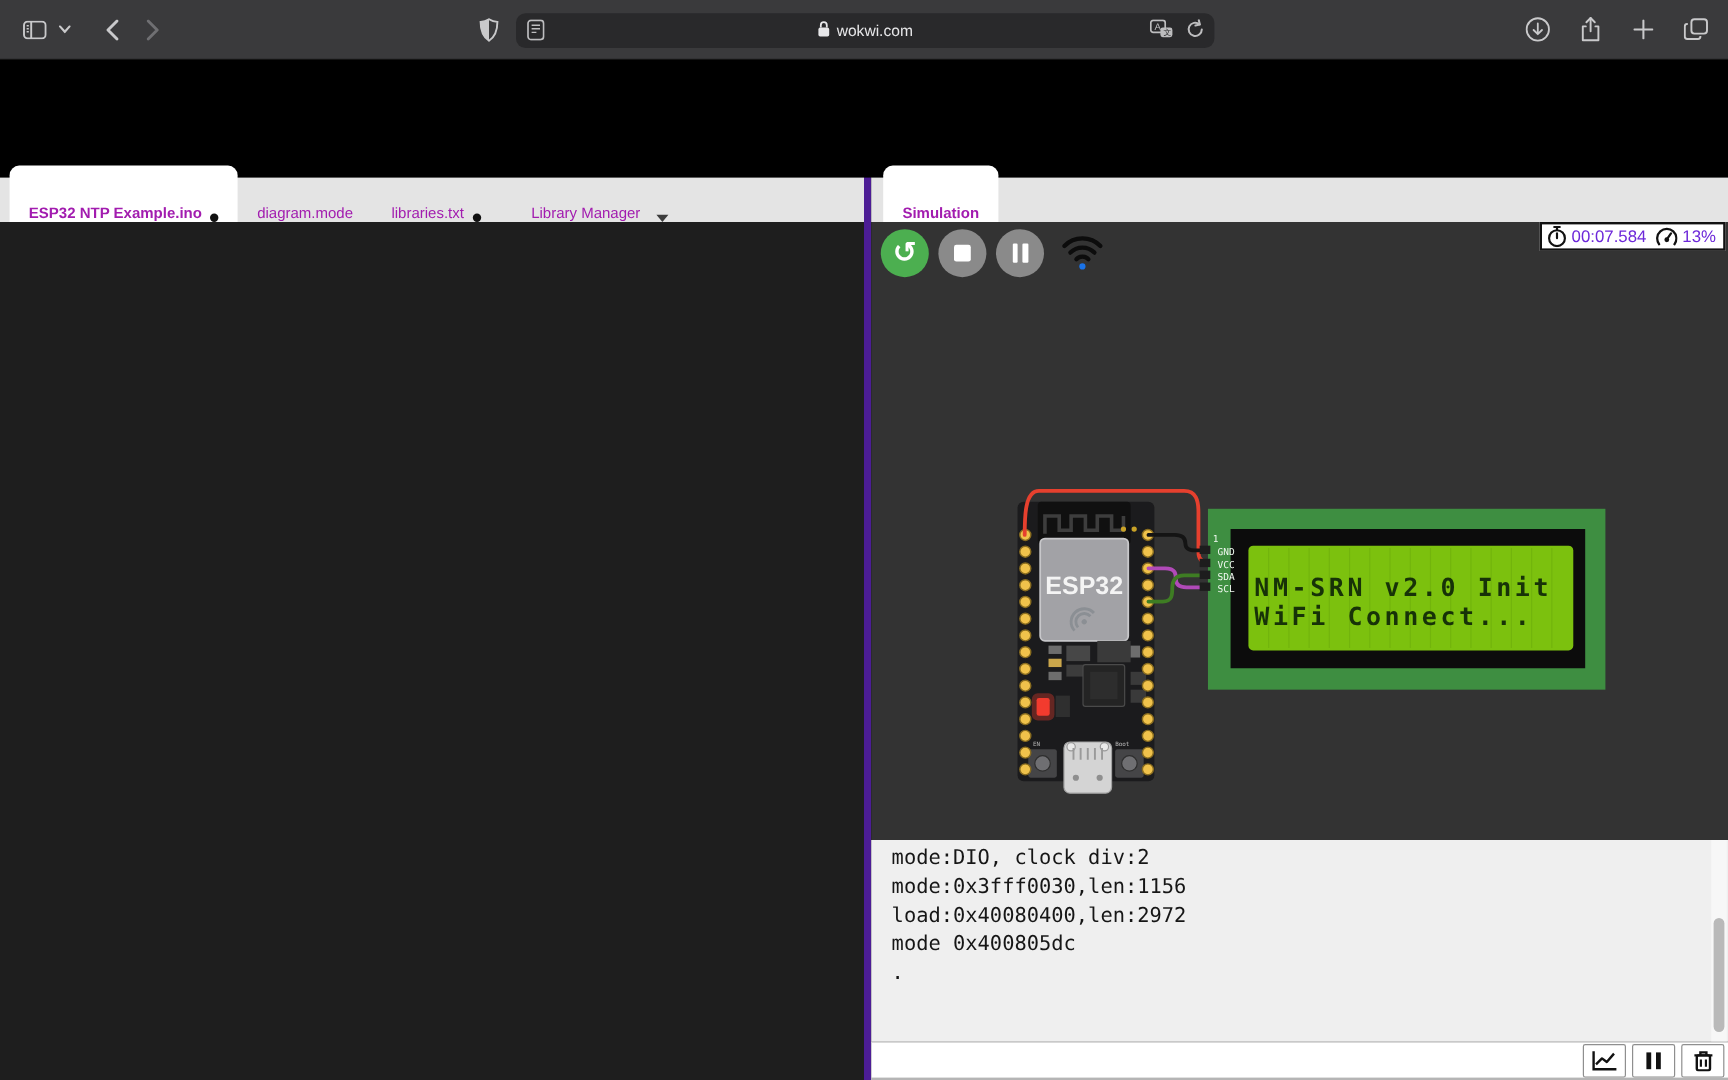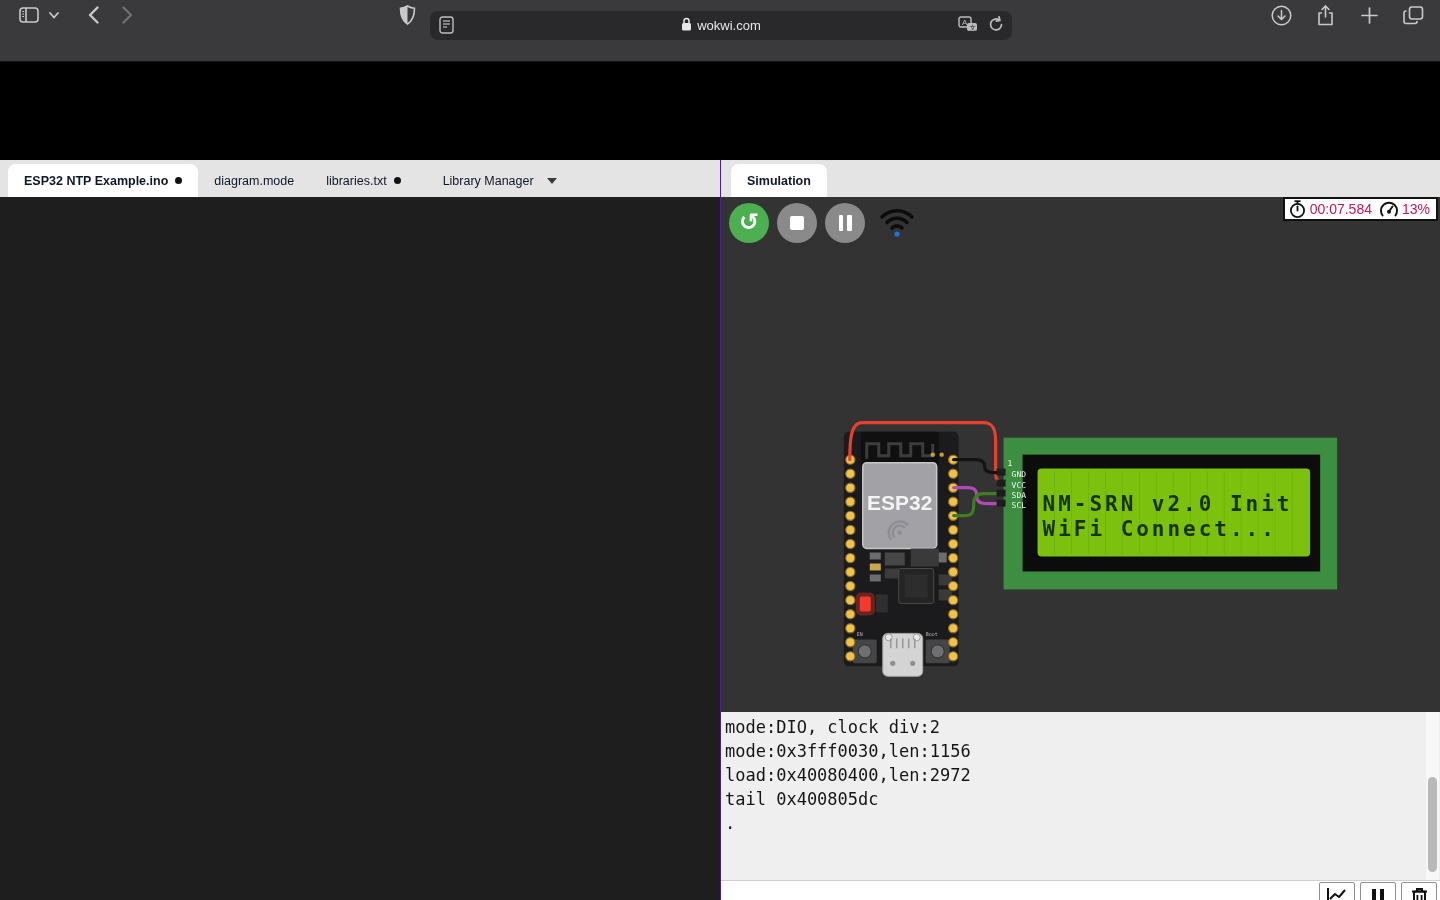--- a/index.html
+++ b/index.html
@@ -1,43 +1,43 @@
 <!DOCTYPE html>
 <html style="--accent_green: #4caf50; --wire_red: #e6402e; --wire_black: #141414; --wire_purple: #b14ab8; --wire_green: #3e7d23; --lcd_pcb: #3e8e41; --lcd_screen: #7cc10e; --lcd_text: #173208; --led_red: #f23b2e;"><head>
 <meta charset="utf-8">
 <style>
   * { margin:0; padding:0; box-sizing:border-box; }
   html,body { width:1440px; height:900px; overflow:hidden; background:#000;
               font-family:"Liberation Sans", sans-serif; }
 
   
-  .toolbar { height:62px; background:#3a3a3c; display:flex; 
+  .toolbar { height:50px; background:#3a3a3c; display:flex; align-items:center;
              padding:0 14px; position:relative; border-bottom:1px solid #141414;}
   .tb-ic { display:flex; align-items:center; justify-content:center;
            width:30px; height:30px; color:#c9c9cb; flex:none; cursor:default;}
   .tb-ic svg { display:block; }
   .dim { color:#6f6f72; }
   .url-bar { position:absolute; left:430px; width:582px; top:11px; height:29px;
              background:#29292b; border-radius:8px; display:flex; align-items:center;
              justify-content:center; color:#e7e7e9; font-size:13px; }
   .url-left { position:absolute; left:9px; top:5px; color:#bdbdbf;}
   .url-right { position:absolute; right:8px; top:5px; display:flex; gap:10px; color:#bdbdbf;}
   .url-center { display:flex; align-items:center; gap:5px; }
   .right-icons { position:absolute; right:12px; display:flex; gap:14px; }
 
   .black-strip { height:98px; background:#000; }
 
   
   .content { display:flex; height:752px; }
   .pane-left  { width:720px; display:flex; flex-direction:column; }
-  .pane-right { width:720px; display:flex; flex-direction:column; border-left:1px solid #4c1d95;}
+  .pane-right { width:720px; display:flex; flex-direction:column; border-left:6px solid #4c1d95;}
 
   .tabbar { height:37px; background:#e4e4e4; display:flex; align-items:flex-end; flex:none;}
-  .tab { height:33px; display:flex; align-items:center; gap:7px; padding:0 16px;
-         font-size:12.5px; color:#0f172a; white-space:nowrap; cursor:pointer;}
+  .tab { height:47px; display:flex; align-items:flex-end; gap:7px; padding:0 16px;
+         font-size:12.5px; color:#a21caf; white-space:nowrap; cursor:pointer;}
   .tab.active { background:#fff; border-radius:8px 8px 0 0; font-weight:bold; }
   .dot { width:7px; height:7px; border-radius:50%; background:#111; flex:none;}
   .caret { width:0; height:0; border-left:5px solid transparent; border-right:5px solid transparent;
            border-top:6px solid #3c3c3c; margin-left:6px;}
 
   .editor { flex:1; background:#1e1e1e; }
 
   
   .sim-canvas { height:515px; background:#333333; position:relative; flex:none;}
   .sim-controls { position:absolute; left:8px; top:6px; display:flex; align-items:center; gap:8px;}
@@ -46,33 +46,33 @@
   .rbtn.green { background:var(--accent_green); }
   .rbtn.gray  { background:#8a8a8a; }
   .restart-glyph { color:#fff; font-size:24px; font-weight:bold; line-height:1;
                    font-family:"DejaVu Sans", sans-serif; transform:translateY(-1px);}
   .stop-sq { width:14px; height:14px; background:#fff; border-radius:2px; }
   .pause-bars { display:flex; gap:4px; }
   .pause-bars i { display:block; width:4.5px; height:16px; background:#fff; border-radius:1px;}
 
   .perf-box { position:absolute; top:0; right:2px; height:24px; background:#fff;
               border:2px solid #111; display:flex; align-items:center; gap:4px;
-              padding:0 6px 0 4px; font-size:14px; color:#be185d; }
+              padding:0 6px 0 4px; font-size:14px; color:#6d28d9; }
   .perf-box svg { display:block; }
 
   .scene { position:absolute; inset:0; }
 
   .lcdtext { font-family:"DejaVu Sans Mono", monospace; font-weight:bold;
              font-size:21px; letter-spacing:3px; }
   .pinlbl  { font-family:"DejaVu Sans Mono", monospace; font-size:8px; }
   .brdlbl  { font-family:"DejaVu Sans Mono", monospace; font-size:5px; }
 
   
   .serial { height:168px; background:#efefef; position:relative; font-family:"DejaVu Sans Mono", monospace;
-            font-size:17px; color:#161616; padding:3px 20px 0 4px; overflow:hidden; flex:none;}
+            font-size:17px; color:#161616; padding:3px 20px 0 17px; overflow:hidden; flex:none;}
   .serial .line { height:24px; line-height:24px; white-space:pre; }
   .sscroll { position:absolute; right:1px; top:0; bottom:0; width:13px; background:#f7f7f7; }
   .sthumb { position:absolute; right:2px; top:65px; width:9px; height:95px;
             background:#b9b9b9; border-radius:5px; }
 
   .serial-bottom { height:32px; background:#fff; border-top:1px solid #d0d0d0;
                    border-bottom:2px solid #b5b5b5; display:flex; align-items:center;
                    justify-content:flex-end; padding:0 3px; gap:5px; flex:none;}
   .sbtn { width:36px; height:28px; background:#fff; border:1.5px solid #8f8f8f;
           border-radius:2px; display:flex; align-items:center; justify-content:center;
@@ -372,21 +372,21 @@
             </svg>
         </span>
         <span>13%</span>
       </div>
     </div>
 
     <div class="serial">
       <div class="line">mode:DIO, clock div:2</div>
       <div class="line">mode:0x3fff0030,len:1156</div>
       <div class="line">load:0x40080400,len:2972</div>
-      <div class="line">tail 0x400805dc</div>
+      <div class="line">mode 0x400805dc</div>
       <div class="line">.</div>
       <div class="sscroll">
         <div class="sthumb"></div>
       </div>
     </div>
 
     <div class="serial-bottom">
       <button class="sbtn">
         <svg width="22" height="18" viewBox="0 0 22 18">
             <path d="M2 1 V16 H21" fill="none" stroke="#111" stroke-width="2"></path>

